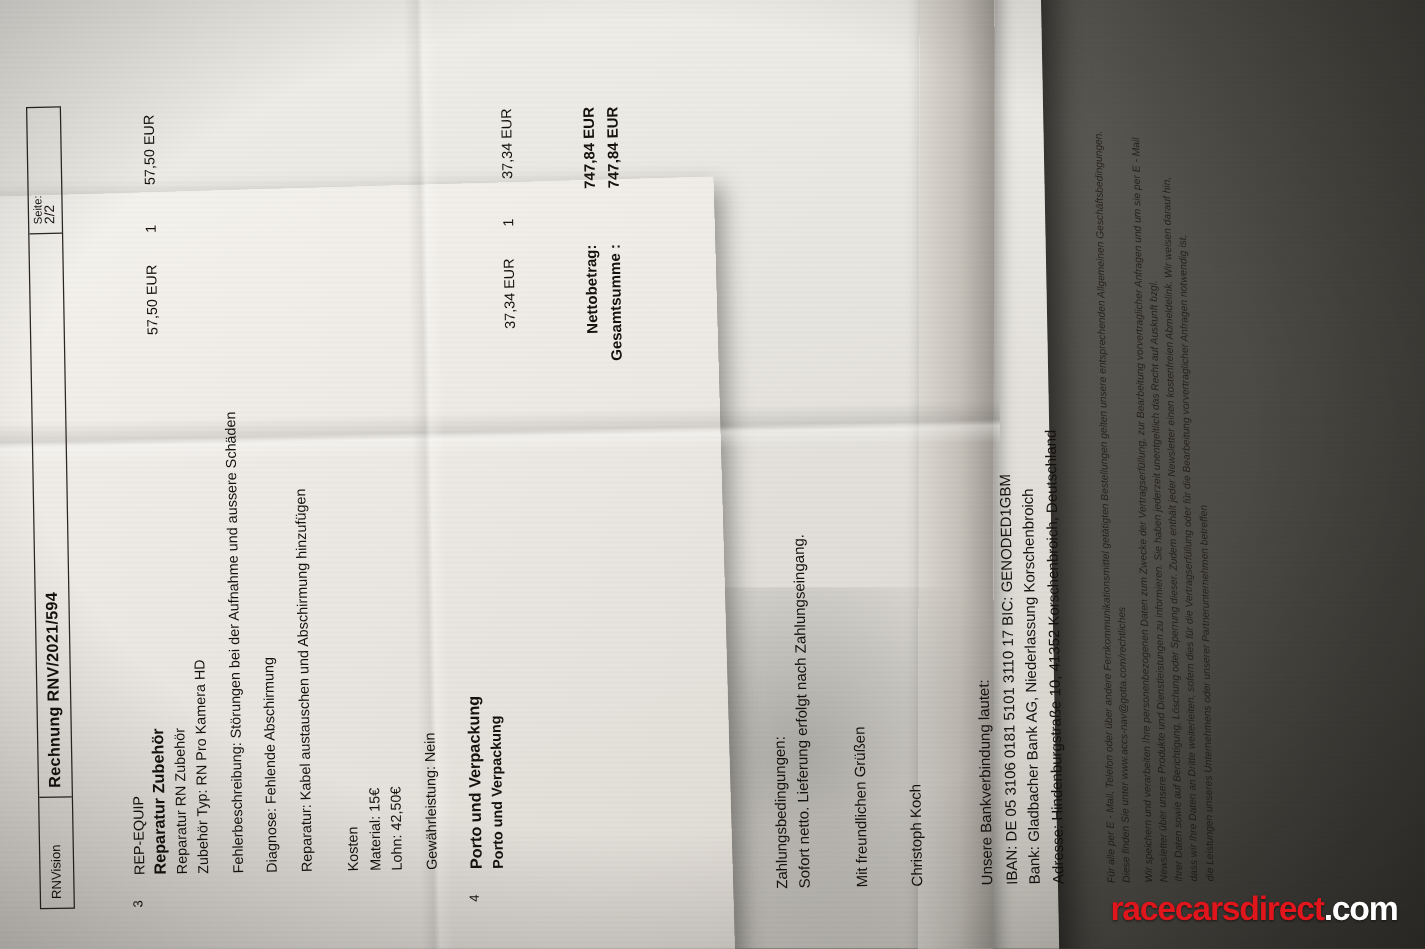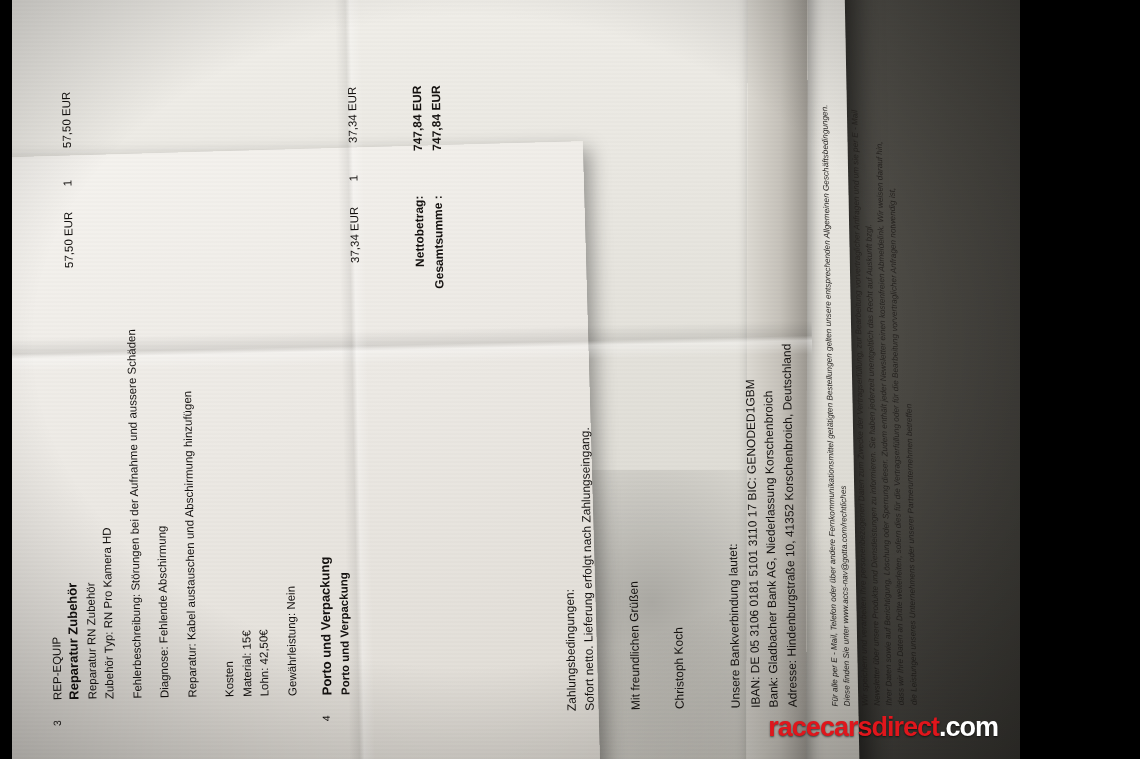--- a/index.html
+++ b/index.html
@@ -2,26 +2,25 @@
 <html><head>
 <meta charset="utf-8">
 <style>
   html, body {
     margin: 0;
     padding: 0;
     background: #000;
   }
   #stage {
     position: relative;
-    width: 1008px;
+    width: 1140px;
     height: 759px;
     overflow: hidden;
     background: #6f6e6b;
     font-family: "Liberation Sans", sans-serif;
-    margin-left: 12px;
   }
 
   
   .backdrop {
     position: absolute;
     inset: 0;
     background:
       radial-gradient(ellipse at 18% 12%, #55544f 0%, #3b3a36 45%, #24231f 100%);
   }
   .backdrop-right {

